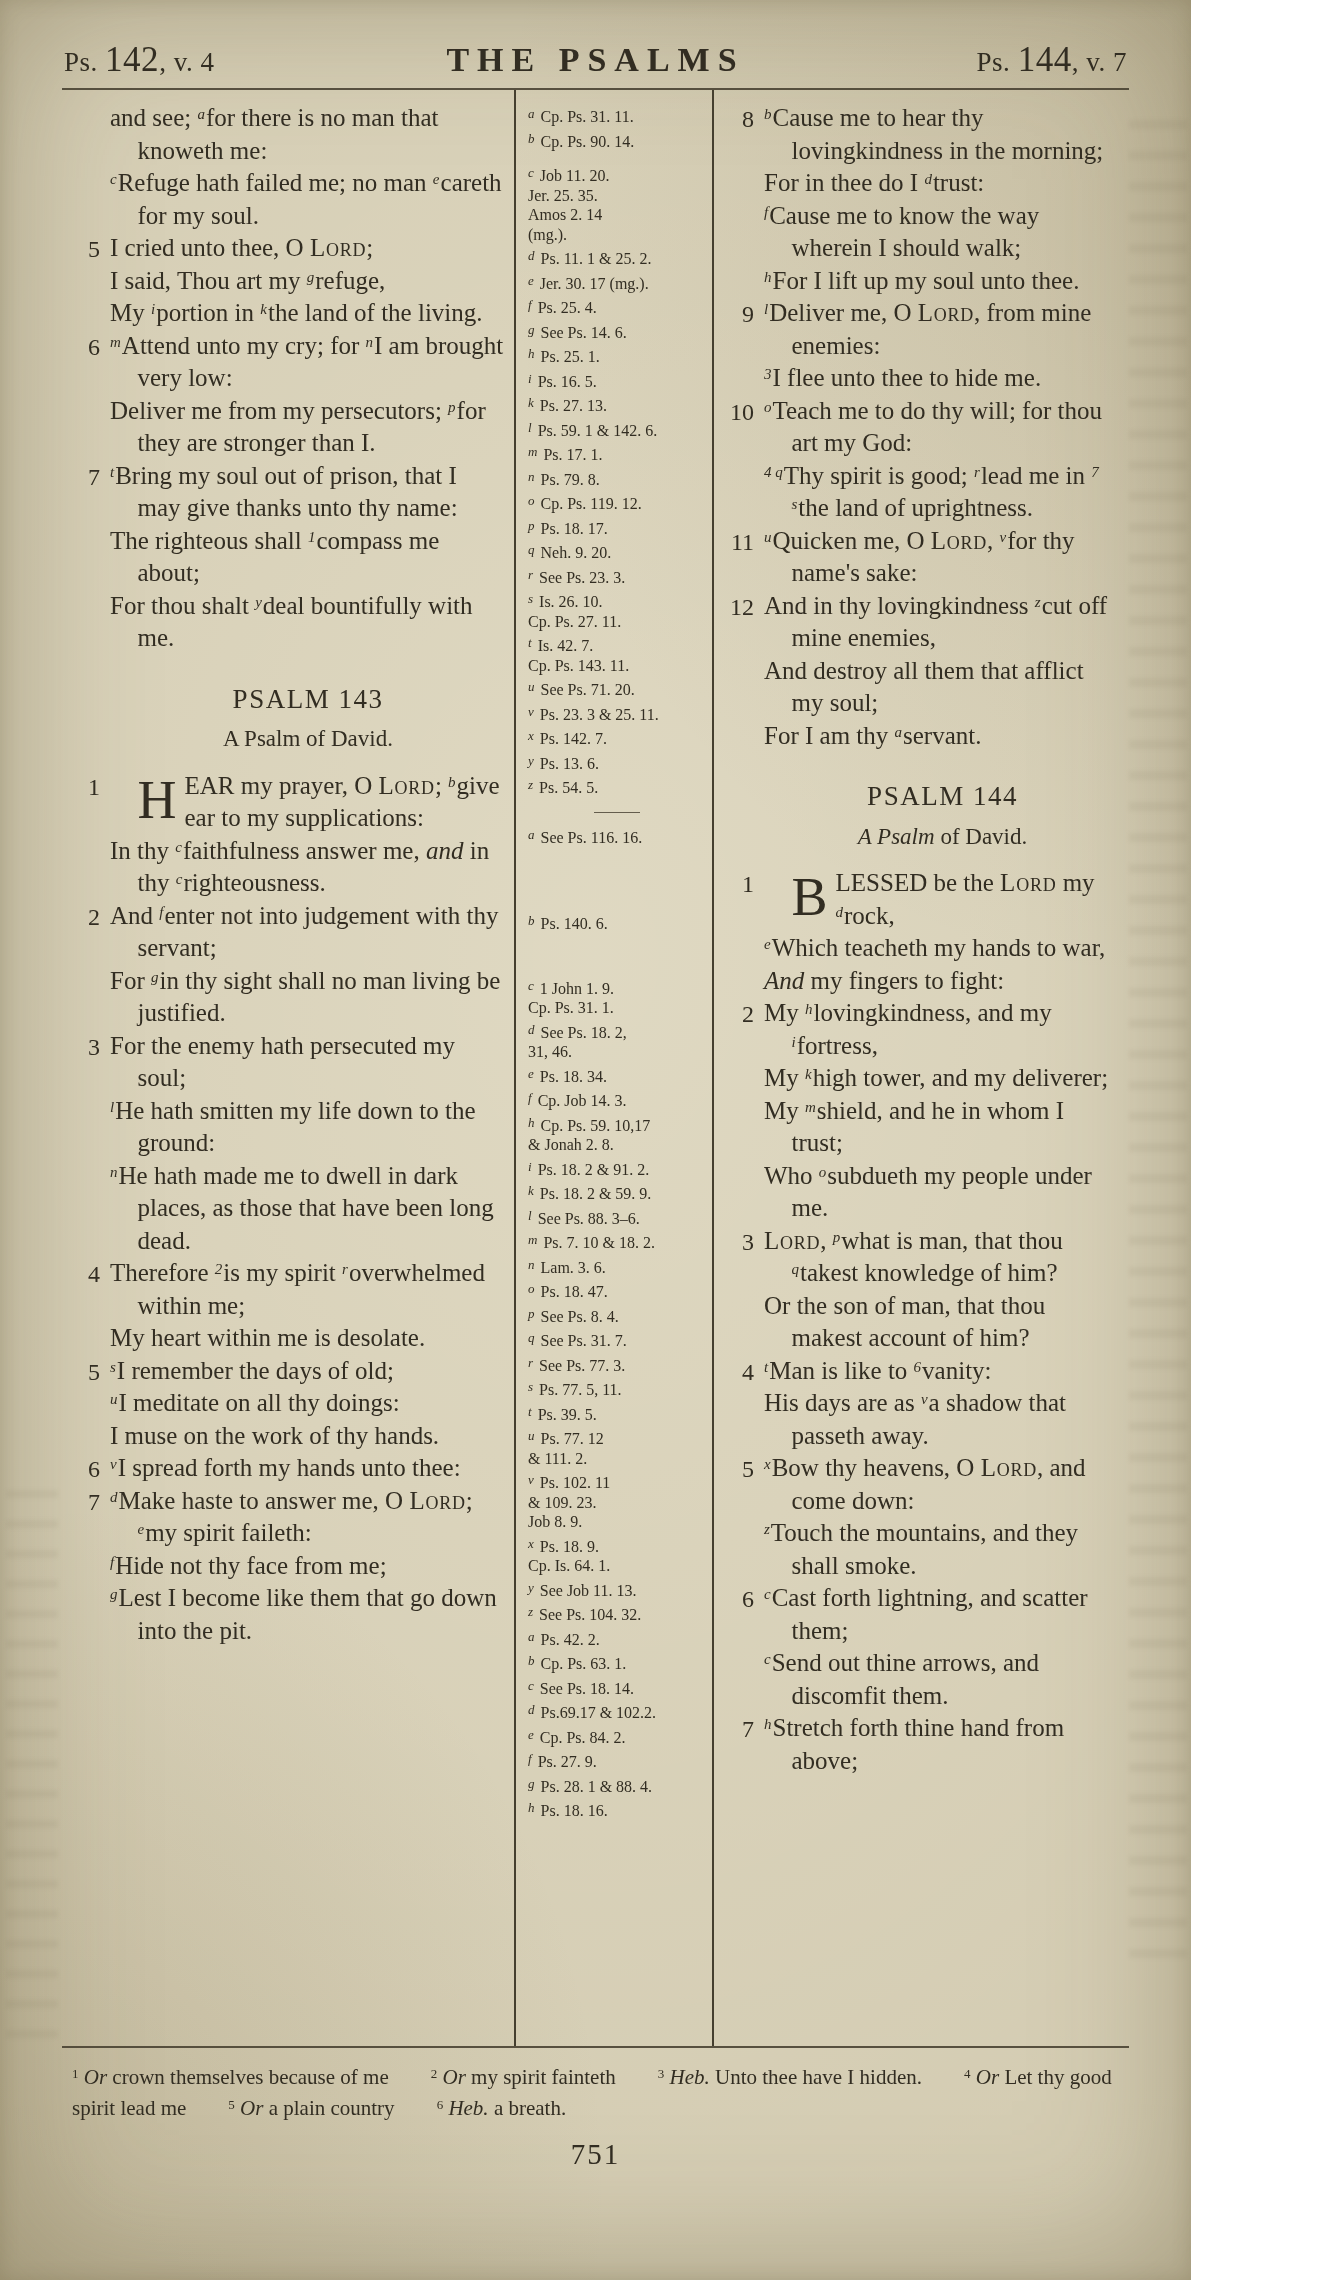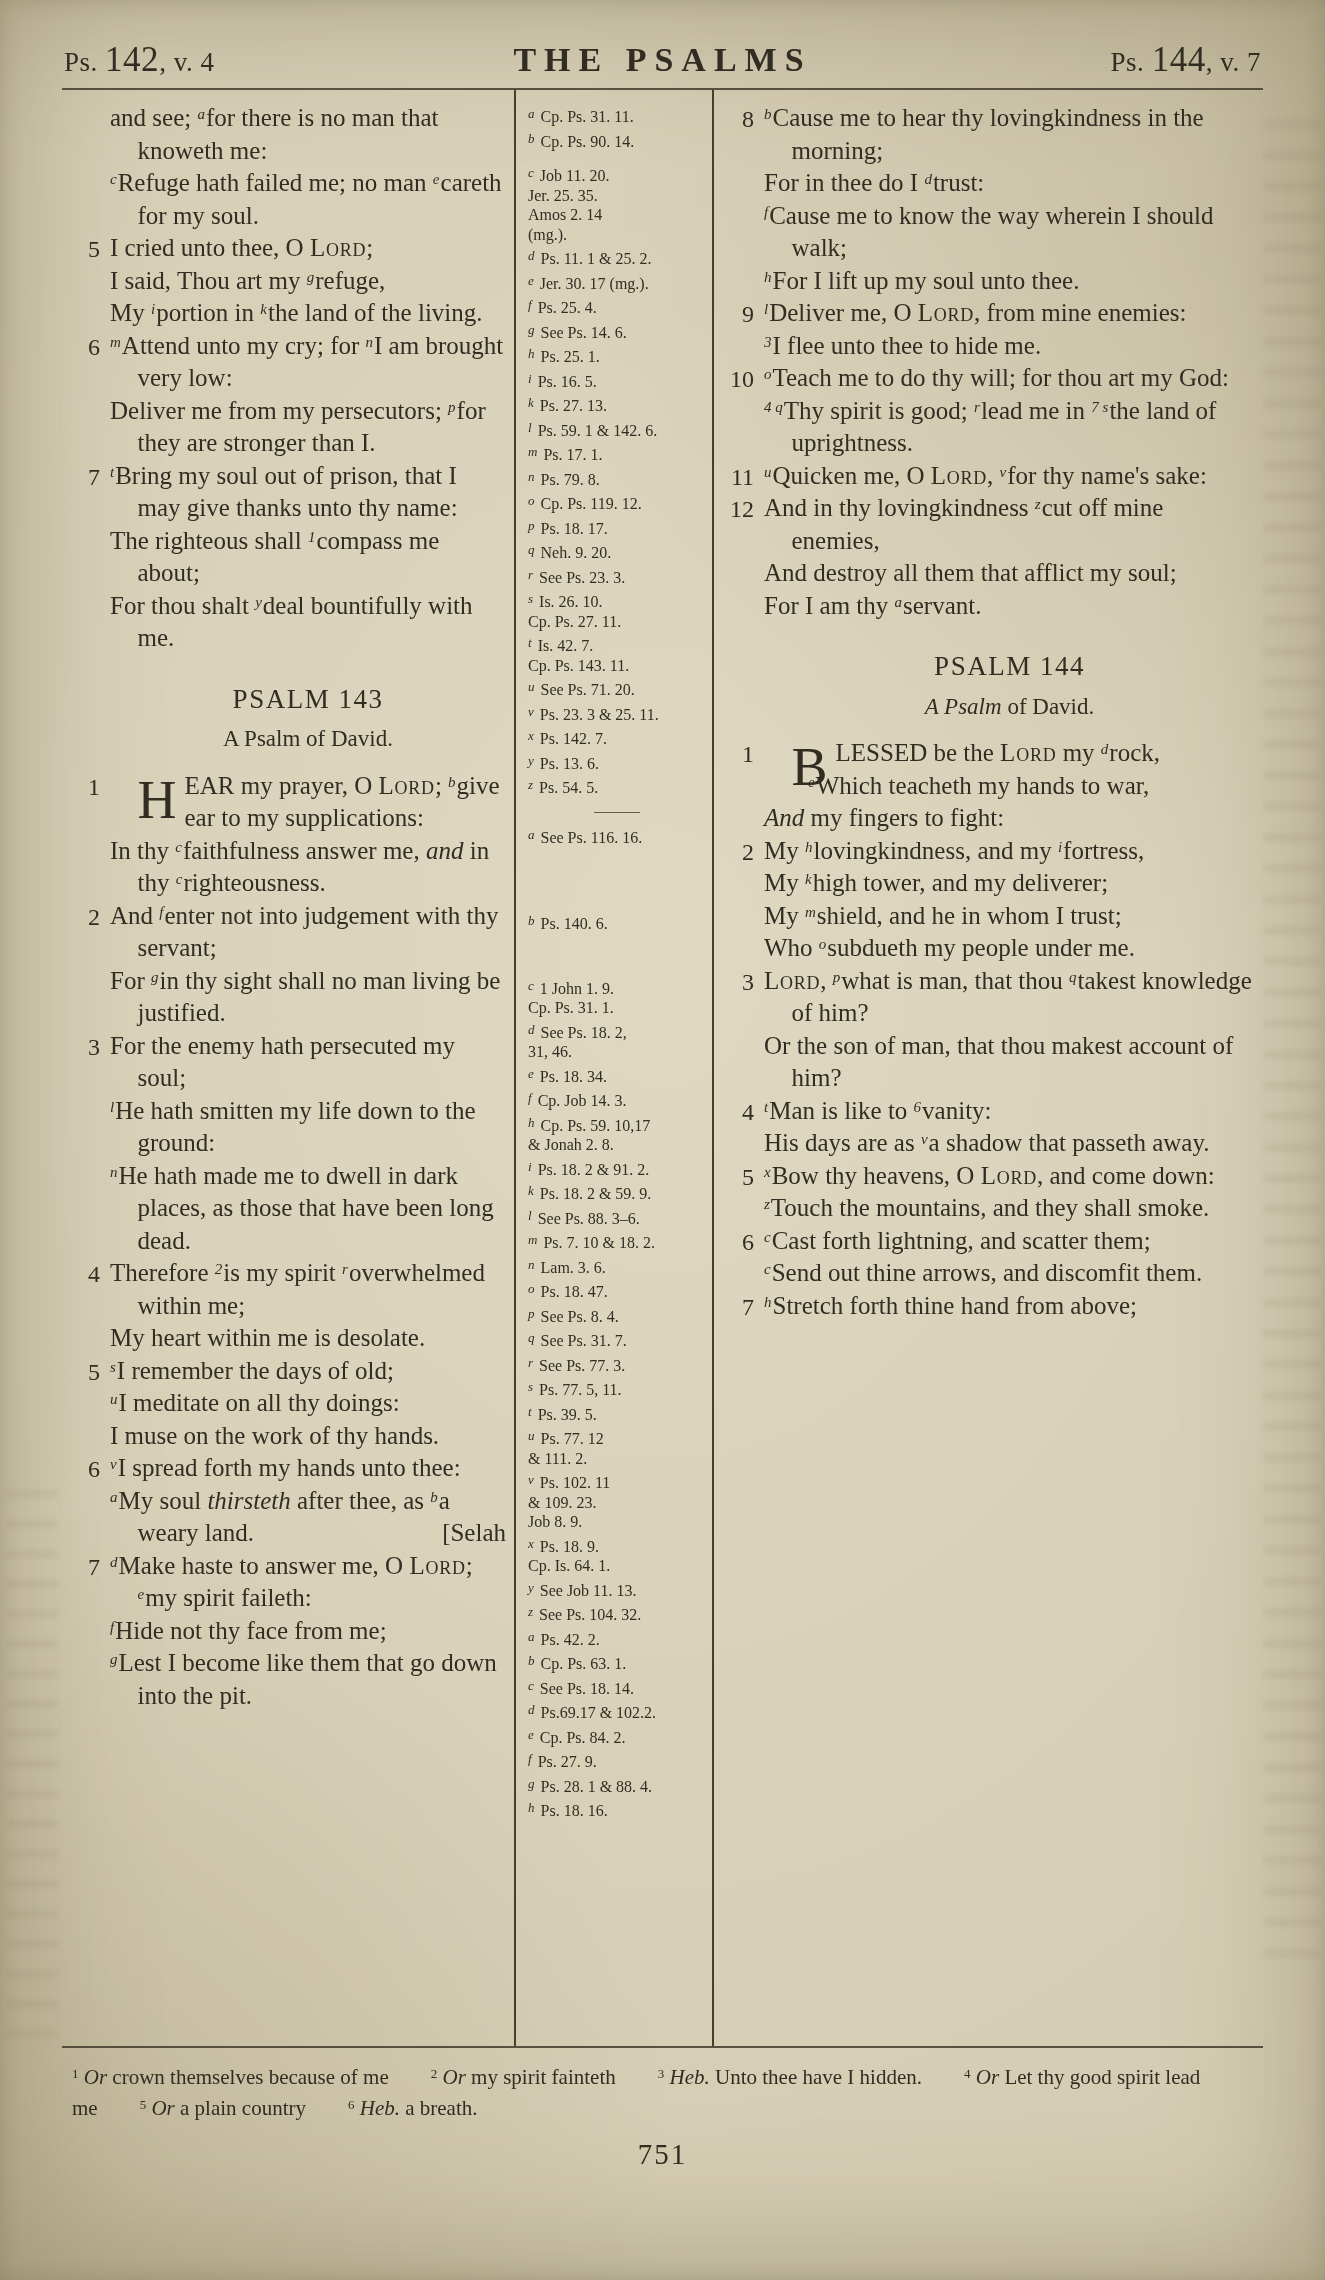--- a/index.html
+++ b/index.html
@@ -3,21 +3,21 @@
 <meta charset="utf-8">
 <style>
   * { margin:0; padding:0; box-sizing:border-box; }
   :root{
     --paper:#d3cbb1;
     --ink:#322d22;
     --rule:#453f2f;
   }
   body{ width:1325px; font-family:"Liberation Serif","DejaVu Serif",serif; color:var(--ink); }
   .page{
-    width:1325px; height:2280px; position:relative; overflow:hidden;
+    width:1191px; height:2280px; position:relative; overflow:hidden;
     background:
       radial-gradient(120% 90% at 50% 42%, rgba(255,252,238,.28), rgba(255,252,238,0) 72%),
       radial-gradient(45% 30% at 6% 96%, rgba(118,102,62,.20), rgba(118,102,62,0) 100%),
       radial-gradient(55% 35% at 97% 8%, rgba(118,102,62,.18), rgba(118,102,62,0) 100%),
       var(--paper);
     box-shadow: inset 0 0 150px rgba(92,80,46,.40), inset 0 0 20px rgba(92,80,46,.20);
   }
   .ghost{ position:absolute; opacity:.08; filter:blur(2px); pointer-events:none; }
   .ghost-right{ right:4px; top:120px; width:58px; height:1860px;
     background:repeating-linear-gradient(180deg, #6b6148 0 9px, transparent 9px 31px); }
@@ -120,21 +120,20 @@
         </div>
         <div class="verse">
           <span class="vnum">5</span>
           <p class="vline"><span class="xref">s</span>I remember the days of old;</p>
           <p class="vline"><span class="xref">u</span>I meditate on all thy doings:</p>
           <p class="vline">I muse on the work of thy hands.</p>
         </div>
         <div class="verse">
           <span class="vnum">6</span>
           <p class="vline"><span class="xref">v</span>I spread forth my hands unto thee:</p>
-          <p class="vline"><span class="xref">a</span>My soul <i>thirsteth</i> after thee, as <span class="xref">b</span>a weary land.<span class="selah">[Selah</span></p>
         </div>
         <div class="verse">
           <span class="vnum">7</span>
           <p class="vline"><span class="xref">d</span>Make haste to answer me, O <span class="sc">Lord</span>; <span class="xref">e</span>my spirit faileth:</p>
           <p class="vline"><span class="xref">f</span>Hide not thy face from me;</p>
           <p class="vline"><span class="xref">g</span>Lest I become like them that go down into the pit.</p>
         </div>
       </section>
     <aside id="col-refs" class="refs-col">
         <div class="ref"><span class="rl">a</span> Cp. Ps. 31. 11.</div>

